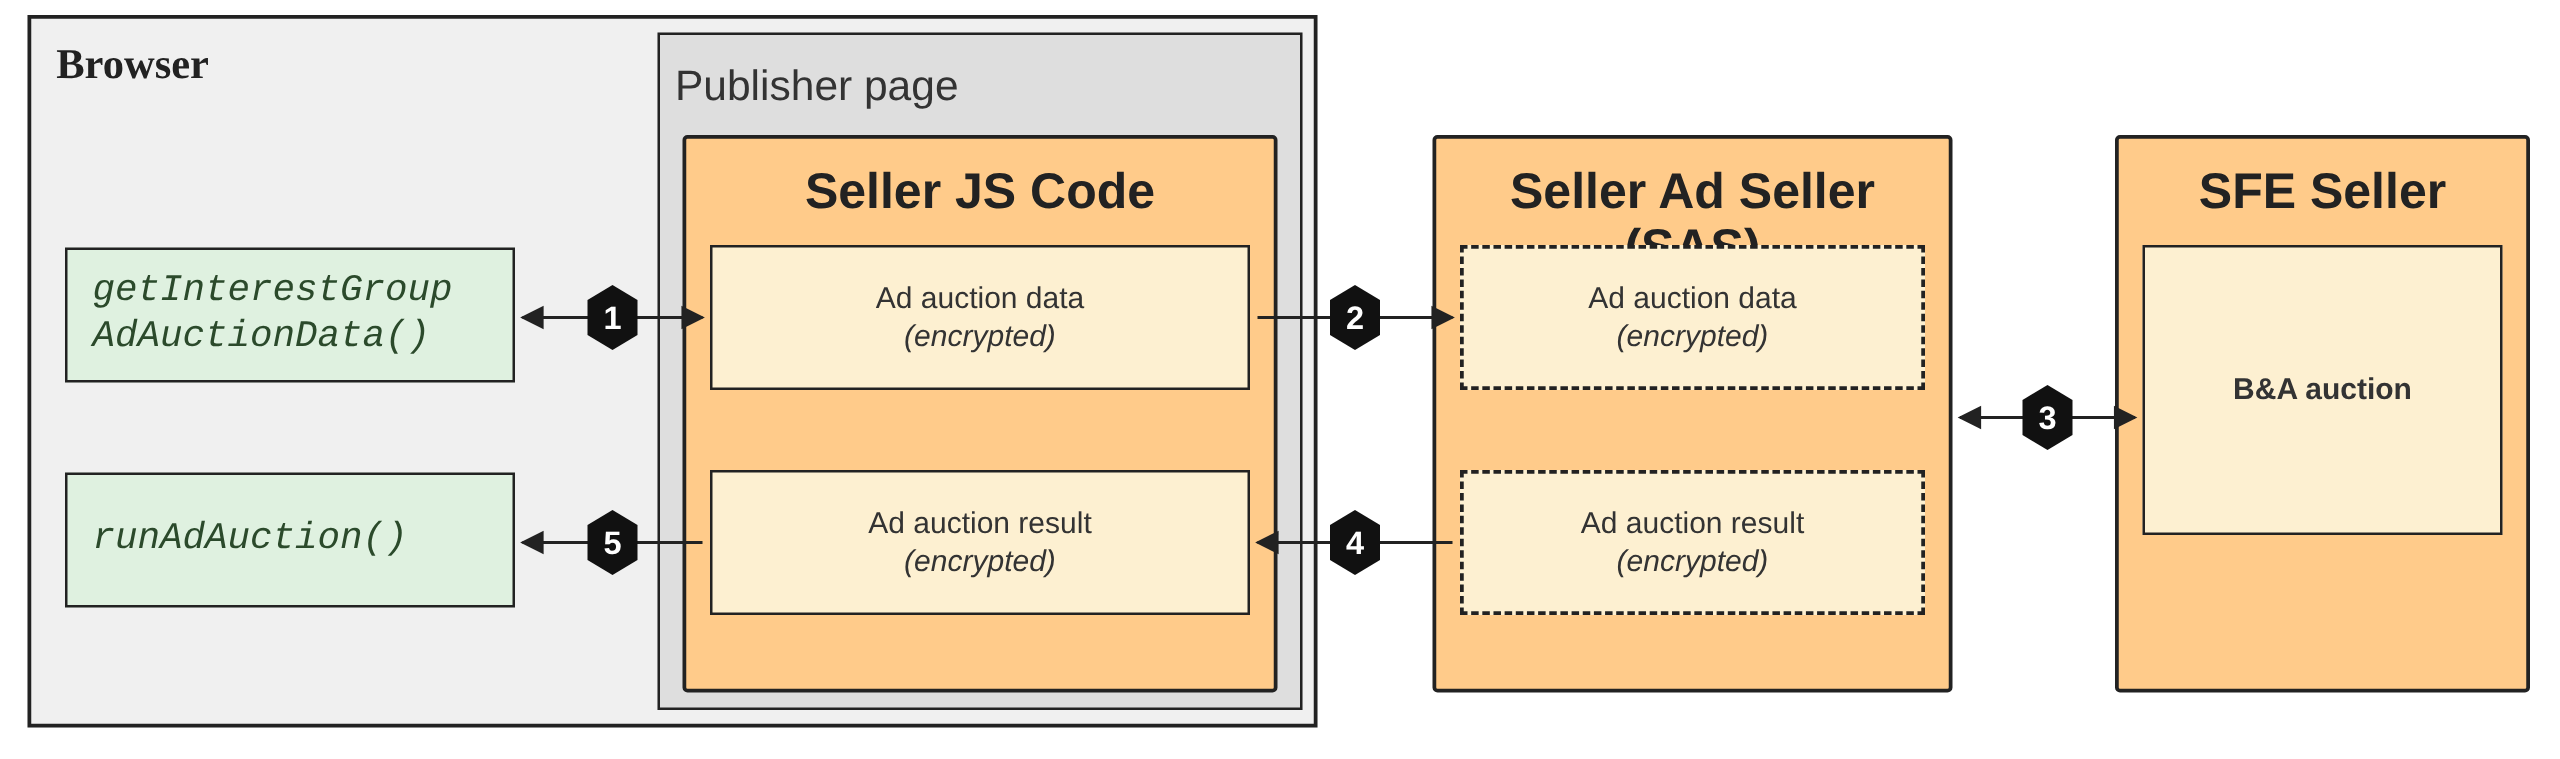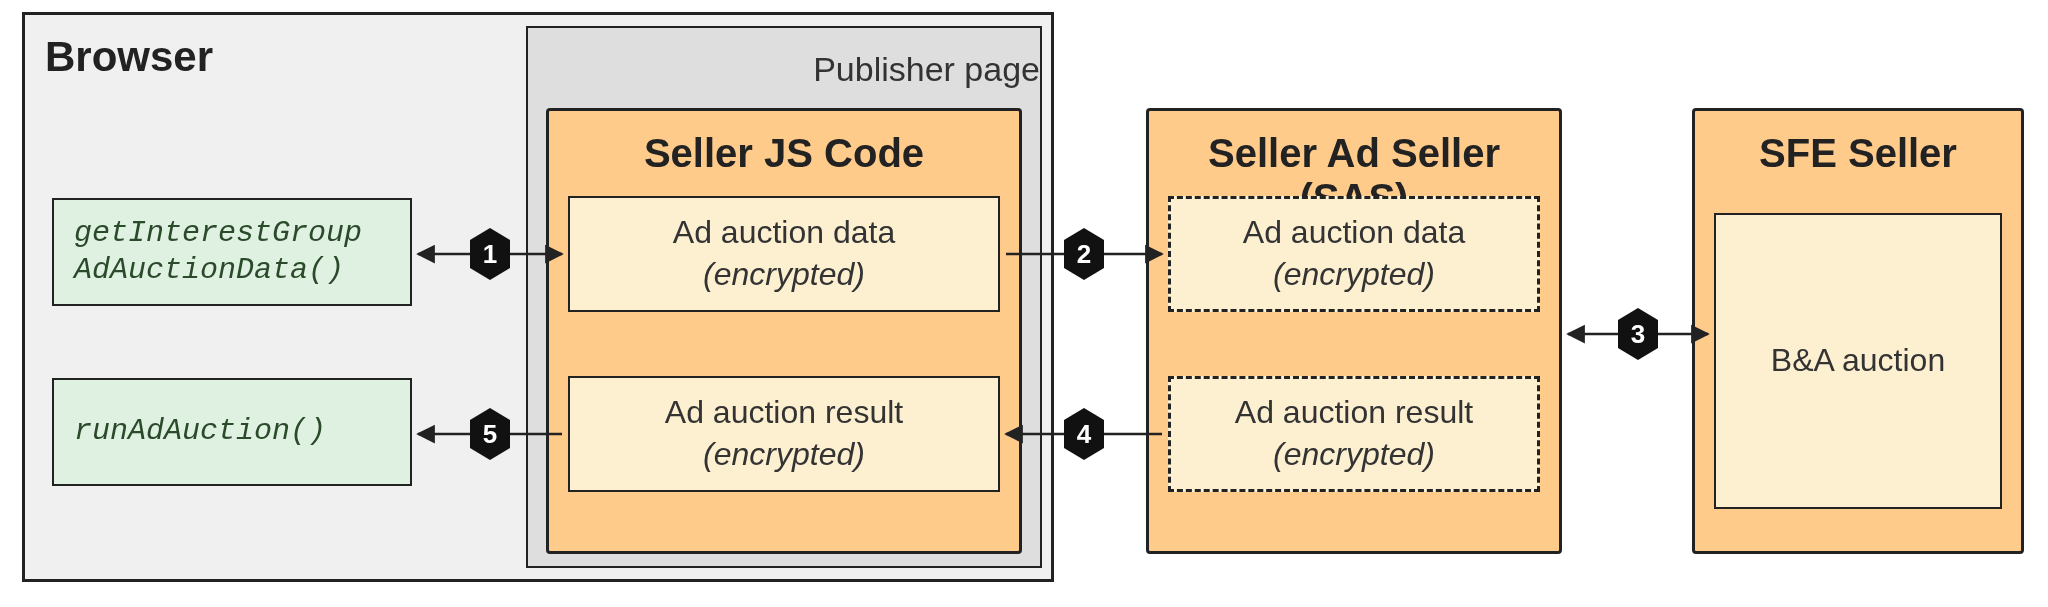--- a/index.html
+++ b/index.html
@@ -1,25 +1,25 @@
 <!DOCTYPE html>
 <html><head>
 <meta charset="utf-8">
 <style>
   * { box-sizing: border-box; }
   body { margin: 0; padding: 0; font-family: Arial, Helvetica, sans-serif; background: #fff; }
   .canvas { position: relative; width: 2048px; height: 607px; }
   .box { position: absolute; border: 3px solid #222; }
   .browser { background: #f0f0f0; }
-  .browser > .label { position: absolute; left: 20px; top: 18px; font-size: 42px; font-weight: bold; color: #222; }
+  .browser > .label { position: absolute; left: 20px; top: 18px; font-size: 34px; font-weight: bold; color: #222; font-family: Liberation Serif, serif; }
   .pubpage { background: #dedede; border-width: 2px; }
-  .pubpage > .label { display: block; text-align: right; padding: 22px 0; font-size: 34px; color: #333; }
+  .pubpage > .label { display: block; text-align: left; padding: 22px 0; font-size: 34px; color: #333; margin-left: 12px; }
   .panel { background: #ffcb8a; border-radius: 4px; }
   .panel > .title { text-align: center; font-size: 40px; font-weight: bold; color: #222; padding: 20px 0 14px; }
-  .inner { position: absolute; background: #fdf0d1; border: 2px solid #222; display: flex; flex-direction: column; align-items: center; justify-content: center; font-size: 32px; color: #333; line-height: 1.3; text-align: center; }
+  .inner { position: absolute; background: #fdf0d1; border: 2px solid #222; display: flex; flex-direction: column; align-items: center; justify-content: center; font-size: 24px; color: #333; line-height: 1.3; text-align: center; }
   .inner.dashed { border-style: dashed; border-width: 3px; }
   .inner em { }
   .api { position: absolute; background: #dff1e0; border: 2px solid #222; display: flex; align-items: center; justify-content: flex-start; padding-left: 20px; font-family: "Courier New", Courier, monospace; font-style: italic; font-size: 30px; color: #2b4a2b; line-height: 1.25; }
   svg { position: absolute; left: 0; top: 0; overflow: visible; }
   .hex { fill: #111; }
   .hexnum { fill: #fff; font-size: 26px; font-family: Arial, Helvetica, sans-serif; text-anchor: middle; dominant-baseline: central; font-weight: bold; }
   .arrow { stroke: #222; stroke-width: 2.5; fill: none; }
 </style>
 </head>
 <body>
@@ -54,21 +54,21 @@
     <em>(encrypted)</em>
   </div>
   <div class="inner dashed" style="left:1168px; top:376px; width:372px; height:116px;">
     <span>Ad auction result</span>
     <em>(encrypted)</em>
   </div>
 
   <div class="box panel" style="left:1692px; top:108px; width:332px; height:446px;">
     <div class="title">SFE Seller</div>
   </div>
-  <div class="inner" style="left:1714px; top:213px; width:288px; height:296px;">
+  <div class="inner" style="left:1714px; top:196px; width:288px; height:232px;font-weight:bold;">
     <span>B&amp;A auction</span>
   </div>
 
   <div class="api" style="left:52px; top:378px; width:360px; height:108px;">
     <span>runAdAuction()</span>
   </div>
   <div class="api" style="left:52px; top:198px; width:360px; height:108px;">
     <span style="white-space:pre-line;">getInterestGroup
 AdAuctionData()</span>
   </div>

